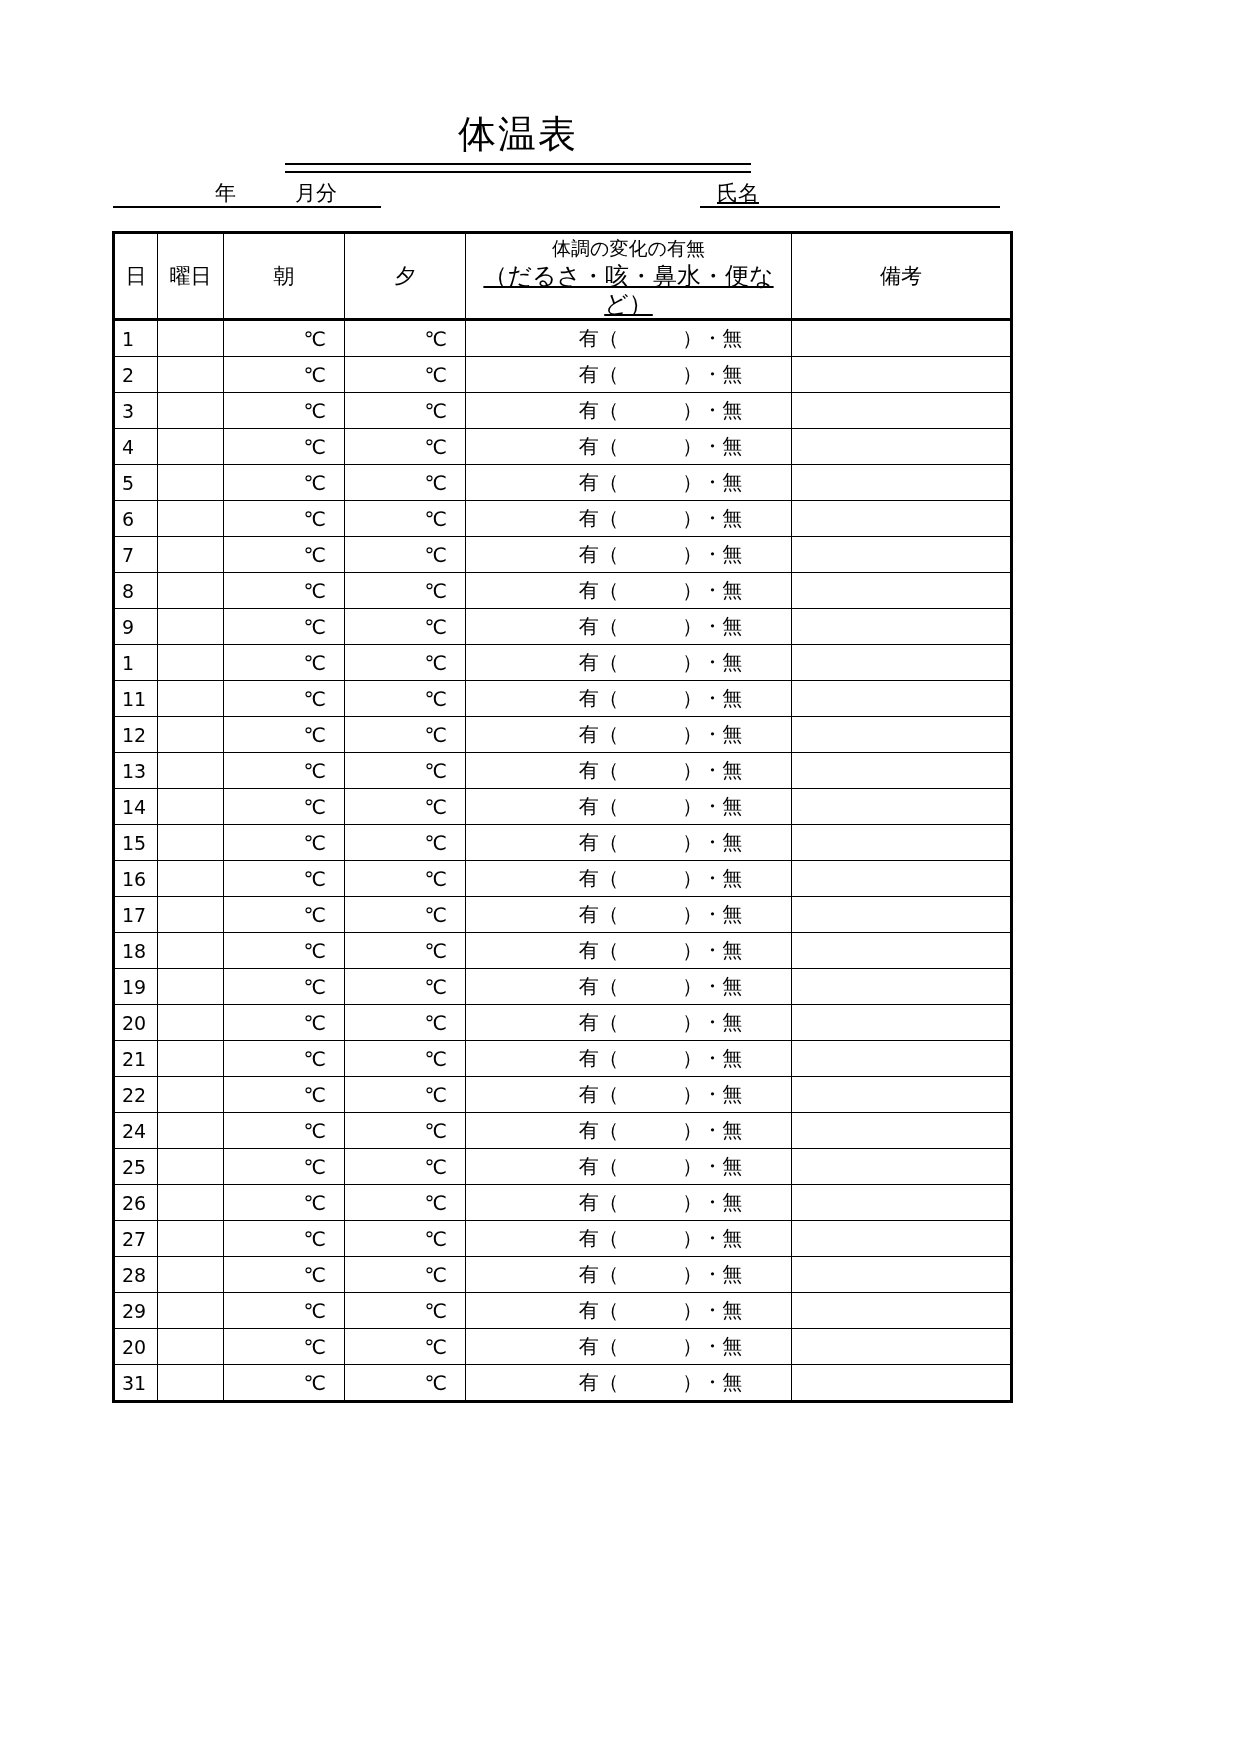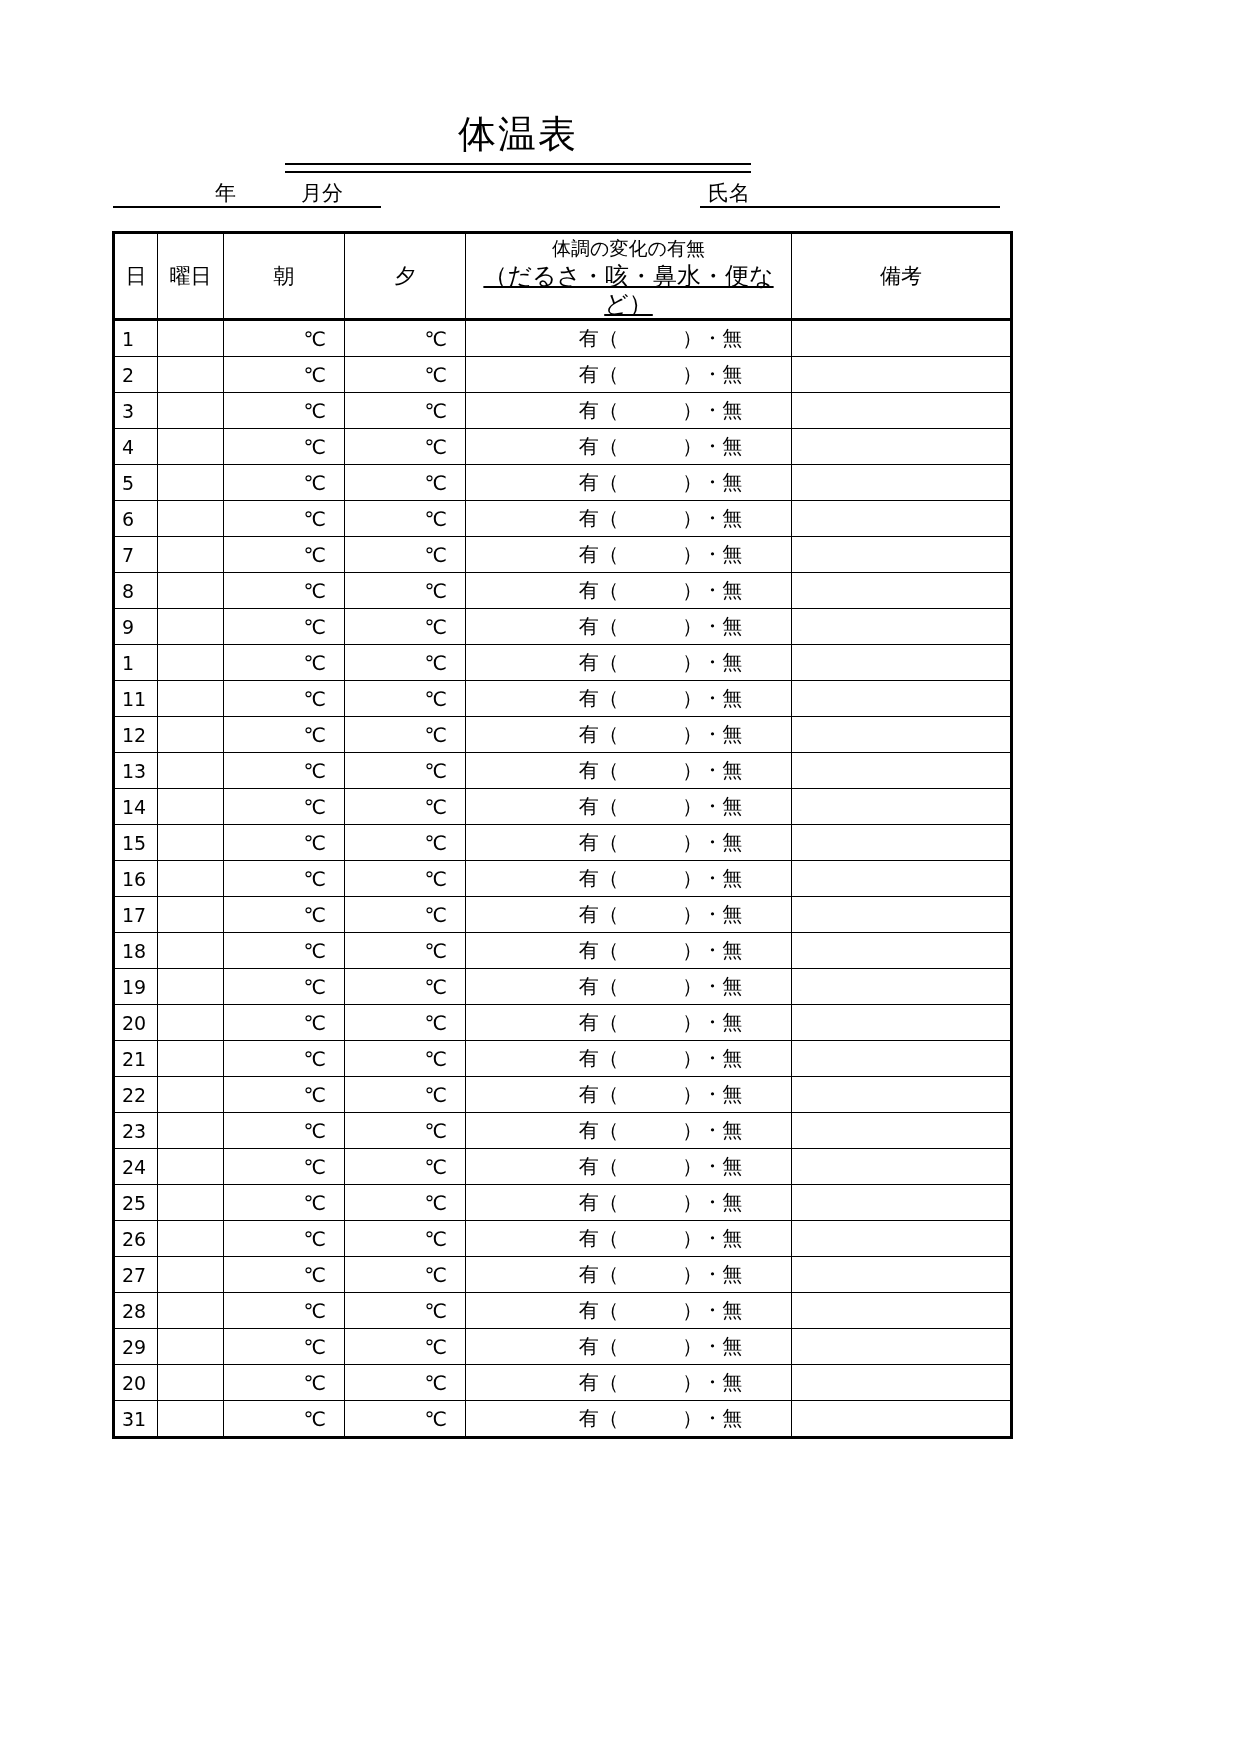--- a/index.html
+++ b/index.html
@@ -64,26 +64,26 @@
     bottom: 1px;
     font-size: 21px;
     line-height: 24px;
     white-space: nowrap;
   }
   .meta-date {
     left: 113px;
     width: 268px;
   }
   .meta-date .mlabel.yr  { left: 102px; }
-  .meta-date .mlabel.mo  { left: 188px; }
+  .meta-date .mlabel.mo  { left: 182px; }
   .meta-name {
     left: 700px;
     width: 300px;
   }
-  .meta-name .mlabel.nm  { left: 8px; }
+  .meta-name .mlabel.nm  { left: 17px; text-decoration: underline; }
 
   
   .sheet {
     position: absolute;
     left: 112px;
     top: 231px;
     width: 898px;
     border-collapse: collapse;
     table-layout: fixed;
   }
@@ -549,36 +549,20 @@
           <td class="c-eve">
             <span class="degree">℃</span>
           </td>
           <td class="c-cond">
             <span class="cond">有（          ）・無</span>
           </td>
           <td class="c-note"></td>
         </tr>
         <tr>
           <td class="c-day">
-            <span class="day-num">23</span>
-          </td>
-          <td class="c-dow"></td>
-          <td class="c-morn">
-            <span class="degree">℃</span>
-          </td>
-          <td class="c-eve">
-            <span class="degree">℃</span>
-          </td>
-          <td class="c-cond">
-            <span class="cond">有（          ）・無</span>
-          </td>
-          <td class="c-note"></td>
-        </tr>
-        <tr>
-          <td class="c-day">
             <span class="day-num">24</span>
           </td>
           <td class="c-dow"></td>
           <td class="c-morn">
             <span class="degree">℃</span>
           </td>
           <td class="c-eve">
             <span class="degree">℃</span>
           </td>
           <td class="c-cond">

